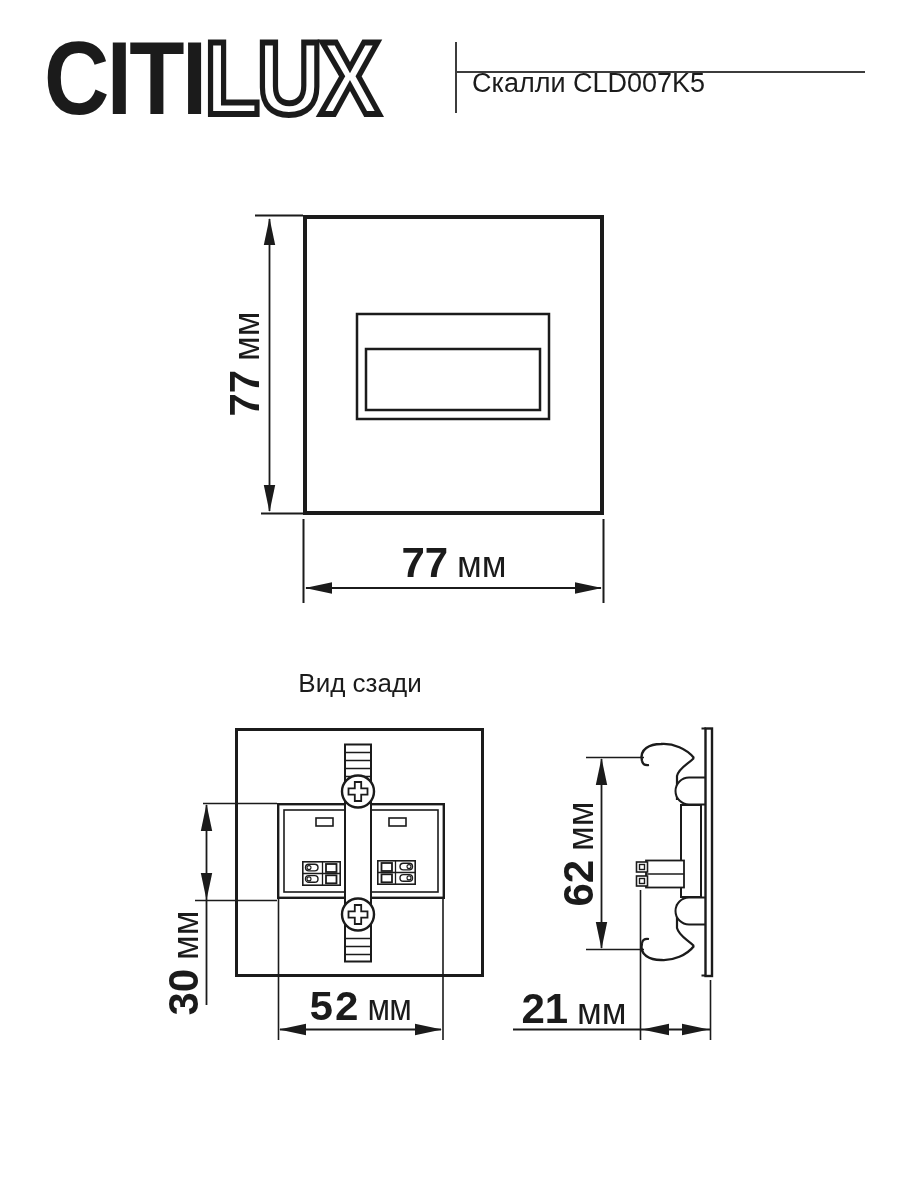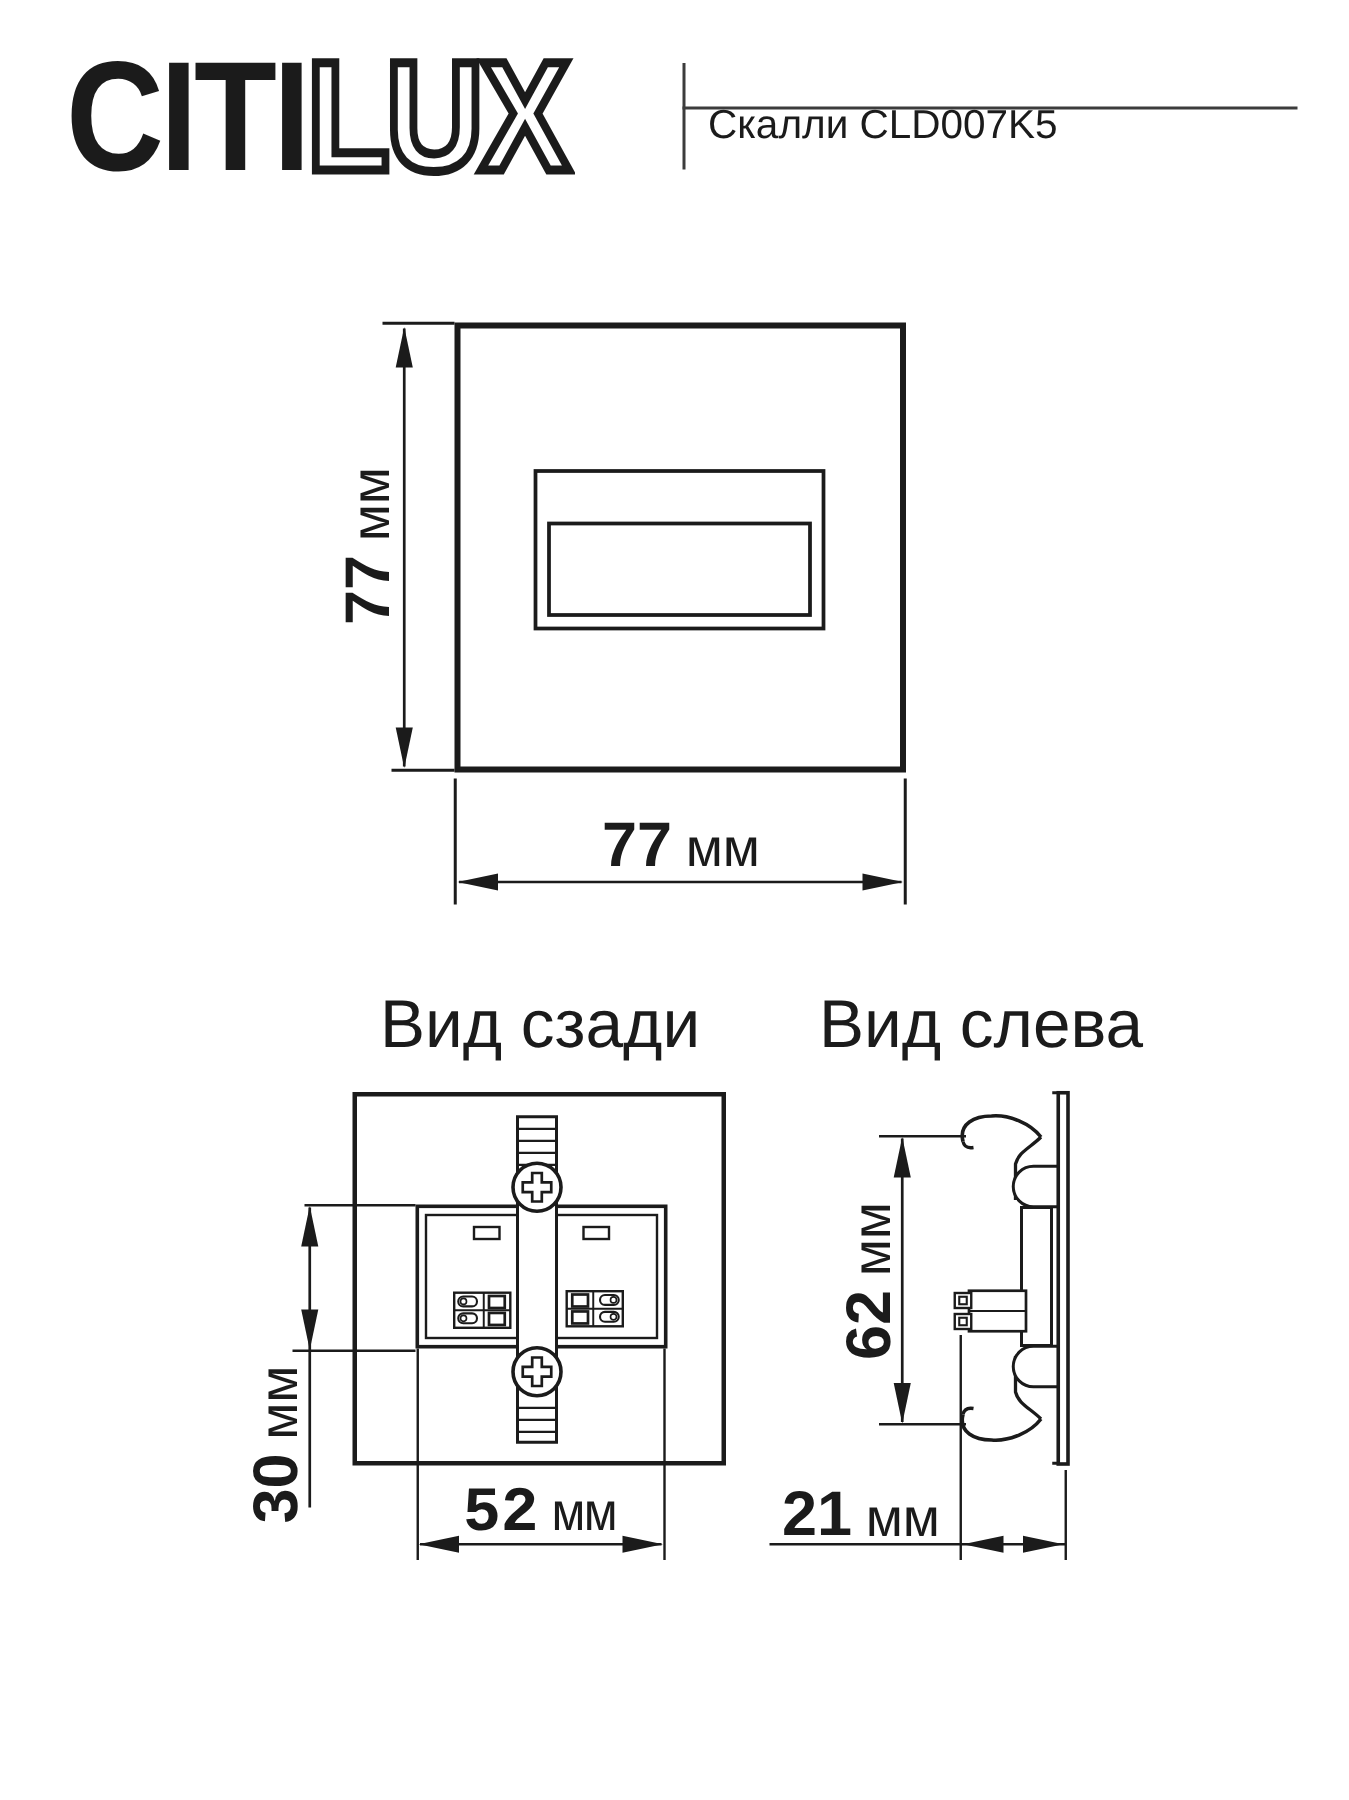--- a/index.html
+++ b/index.html
@@ -24,21 +24,21 @@
   .ln{stroke:var(--line);fill:none;}
   .wh{stroke:var(--line);fill:#ffffff;}
   .ar{fill:var(--line);stroke:none;}
 
   
   .dim-label{position:absolute;white-space:nowrap;color:var(--line);display:flex;align-items:baseline;}
   .dim-value{font-weight:bold;font-size:42px;}
   .dim-unit{font-size:36px;margin-left:9px;}
   .center{transform:translate(-50%,-50%);}
   .center-rot{transform:translate(-50%,-50%) rotate(-90deg);}
-  .view-title{position:absolute;font-size:45px;color:var(--line);white-space:nowrap;transform:translate(-50%,-50%);}
+  .view-title{position:absolute;font-size:26px;color:var(--line);white-space:nowrap;transform:translate(-50%,-50%);}
   .footer-note{position:absolute;font-size:34px;color:var(--line);white-space:nowrap;transform:translate(-50%,-50%);}
 </style>
 </head>
 <body>
 
 <div class="page">
 
   <div class="logo"><span class="logo-solid">CITI</span><span class="logo-outline">LUX</span></div>
   <div class="header-vline"></div>
   <div class="model-text">Скалли CLD007K5</div>
@@ -167,21 +167,20 @@
       <g>
         <path d="M640.5,890 V1040 M710.5,980 V1040" class="ln" stroke-width="1.6"></path>
         <path d="M513,1029.5 H710" class="ln" stroke-width="1.8"></path>
         <polygon points="642,1029.5 669,1023.8 669,1035.2" class="ar"></polygon>
         <polygon points="709,1029.5 682,1023.8 682,1035.2" class="ar"></polygon>
       </g>
     </g>
   </svg>
 
   <div class="view-title" style="left:360px;top:683px;">Вид сзади</div>
-  <div class="view-title" style="left:654px;top:683px;">Вид слева</div>
 
   <div class="dim-label center-rot" style="left:245px;top:364px;">
     <span class="dim-value">77</span>
       <span class="dim-unit">мм</span>
   </div>
   <div class="dim-label center" style="left:454px;top:563px;">
     <span class="dim-value">77</span>
       <span class="dim-unit">мм</span>
   </div>
 

